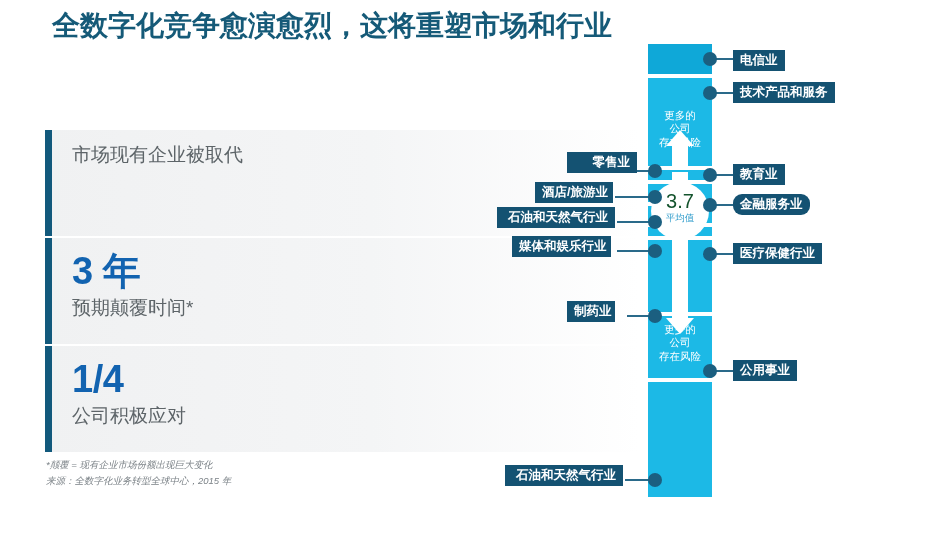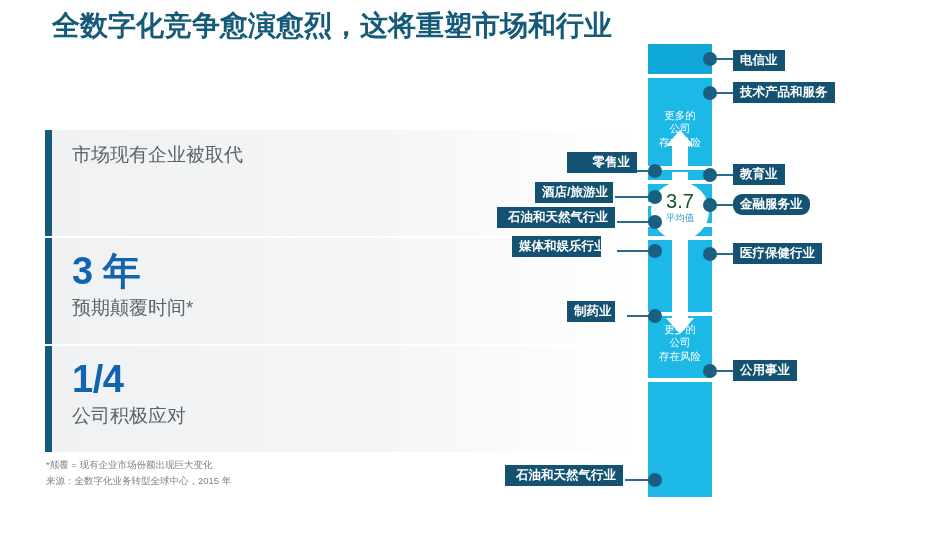--- a/index.html
+++ b/index.html
@@ -68,20 +68,21 @@
   }
 
   
   #footnotes {
     position: absolute;
     left: 46px;
     top: 457px;
     font-size: 9.5px;
     color: #7b8287;
     line-height: 1.65;
+    font-style: italic;
   }
   #footnotes div { white-space: nowrap; }
 
   
   #column-area {
     position: absolute;
     left: 0;
     top: 0;
     width: 950px;
     height: 535px;
@@ -294,21 +295,21 @@
   <div class="conn" style="left:615px; top:196px; width:42px;"></div>
   <div class="dot" style="left:648px; top:190px;"></div>
   <div class="chip left" style="left:535px; top:182px; width:78px;">酒店/旅游业</div>
 
   <div class="conn" style="left:617px; top:221px; width:40px;"></div>
   <div class="dot" style="left:648px; top:215px;"></div>
   <div class="chip left" style="left:497px; top:207px; width:118px;">石油和天然气行业</div>
 
   <div class="conn" style="left:617px; top:250px; width:40px;"></div>
   <div class="dot" style="left:648px; top:244px;"></div>
-  <div class="chip left" style="left:512px; top:236px; width:89px;">媒体和娱乐行业</div>
+  <div class="chip left" style="left:512px; top:236px; width:99px;">媒体和娱乐行业</div>
 
   <div class="conn" style="left:627px; top:315px; width:30px;"></div>
   <div class="dot" style="left:648px; top:309px;"></div>
   <div class="chip left" style="left:567px; top:301px; width:48px;">制药业</div>
 
   <div class="conn" style="left:625px; top:479px; width:32px;"></div>
   <div class="dot" style="left:648px; top:473px;"></div>
   <div class="chip left" style="left:505px; top:465px; width:118px;">石油和天然气行业</div>
 
 </div>

